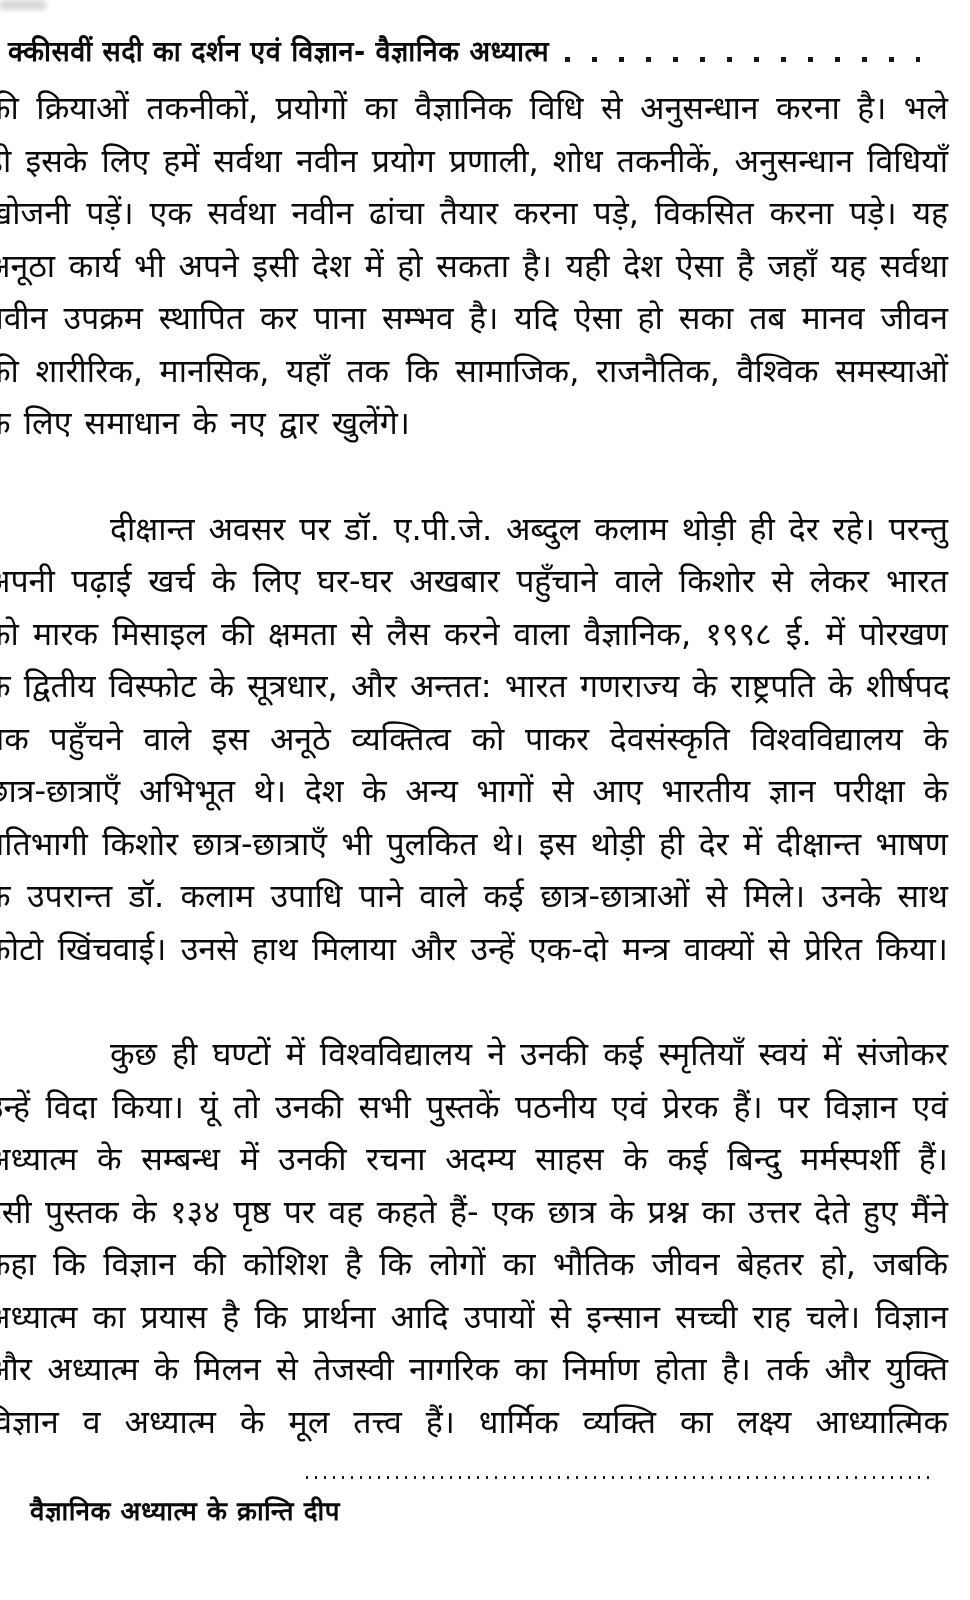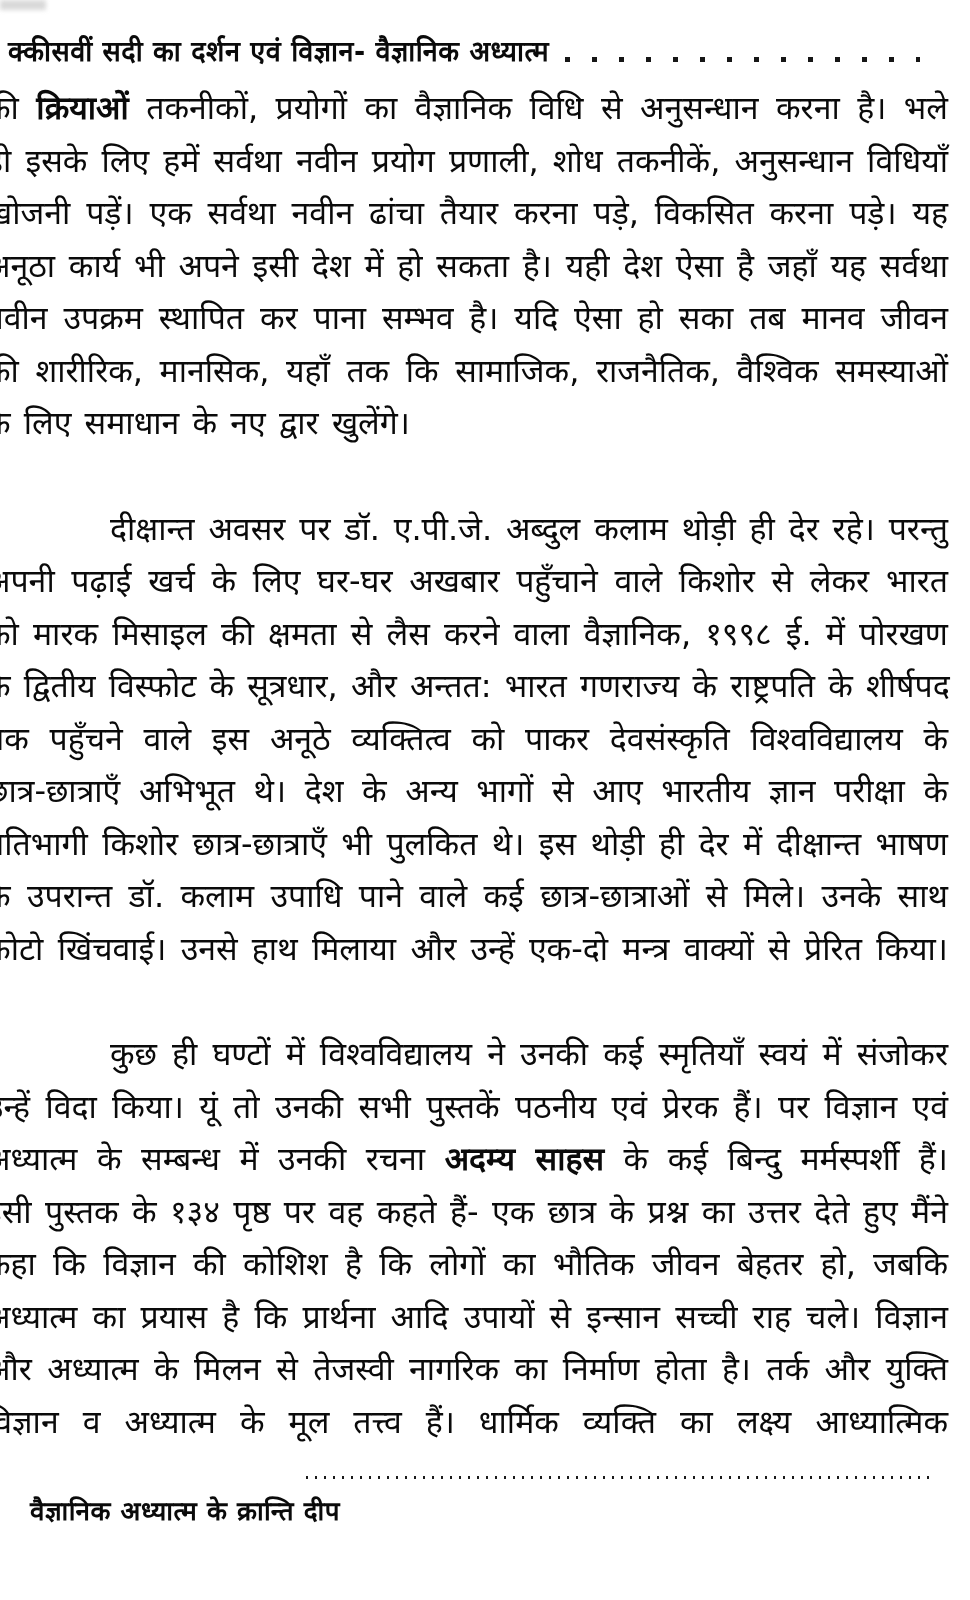--- a/index.html
+++ b/index.html
@@ -37,21 +37,21 @@
     word-spacing:3px;
   }
   .para{margin:0 0 53px 0;}
   .line{
     white-space:nowrap;
     text-align:justify;text-align-last:justify;
     height:52.5px;
   }
   .line.short{text-align:left;text-align-last:left;}
   .line.indent{padding-left:124px;}
-  .b{font-weight:bold;}
+  .b{font-weight:normal;}
   
   .foot-rule{
     position:absolute;top:1476px;left:306px;width:630px;height:3px;
     background-image:repeating-linear-gradient(90deg,#1a1a1a 0 2px,transparent 2px 9px);
   }
   .foot-center{
     position:absolute;left:30px;width:910px;text-align:left;
   }
   .foot-title{
     top:1492px;font-weight:bold;font-size:26px;line-height:38px;

